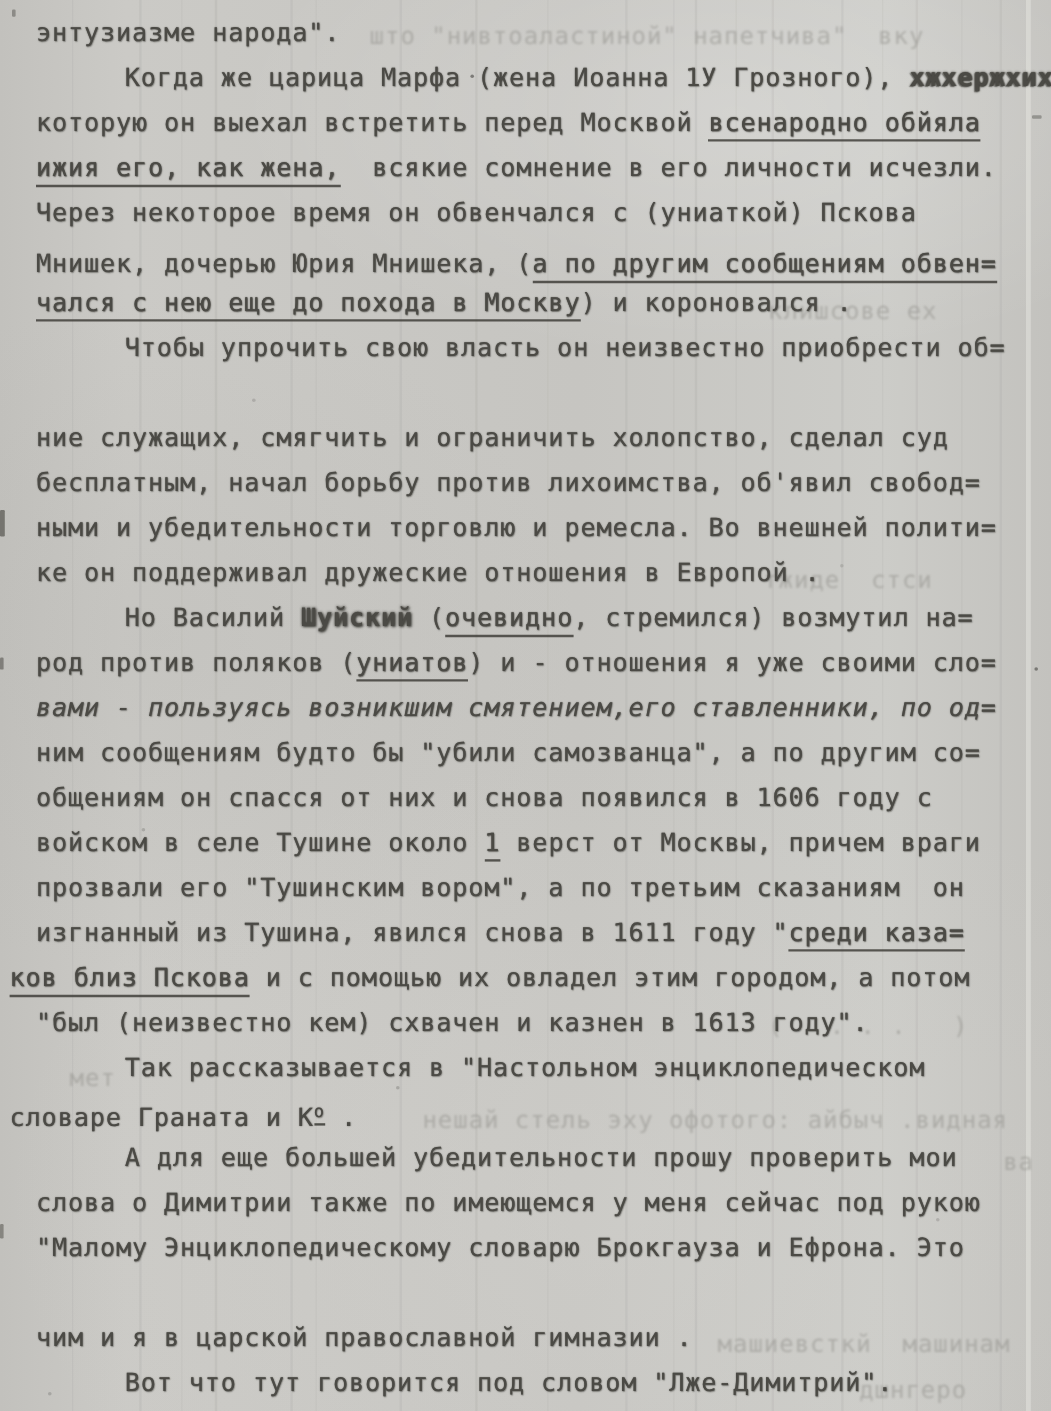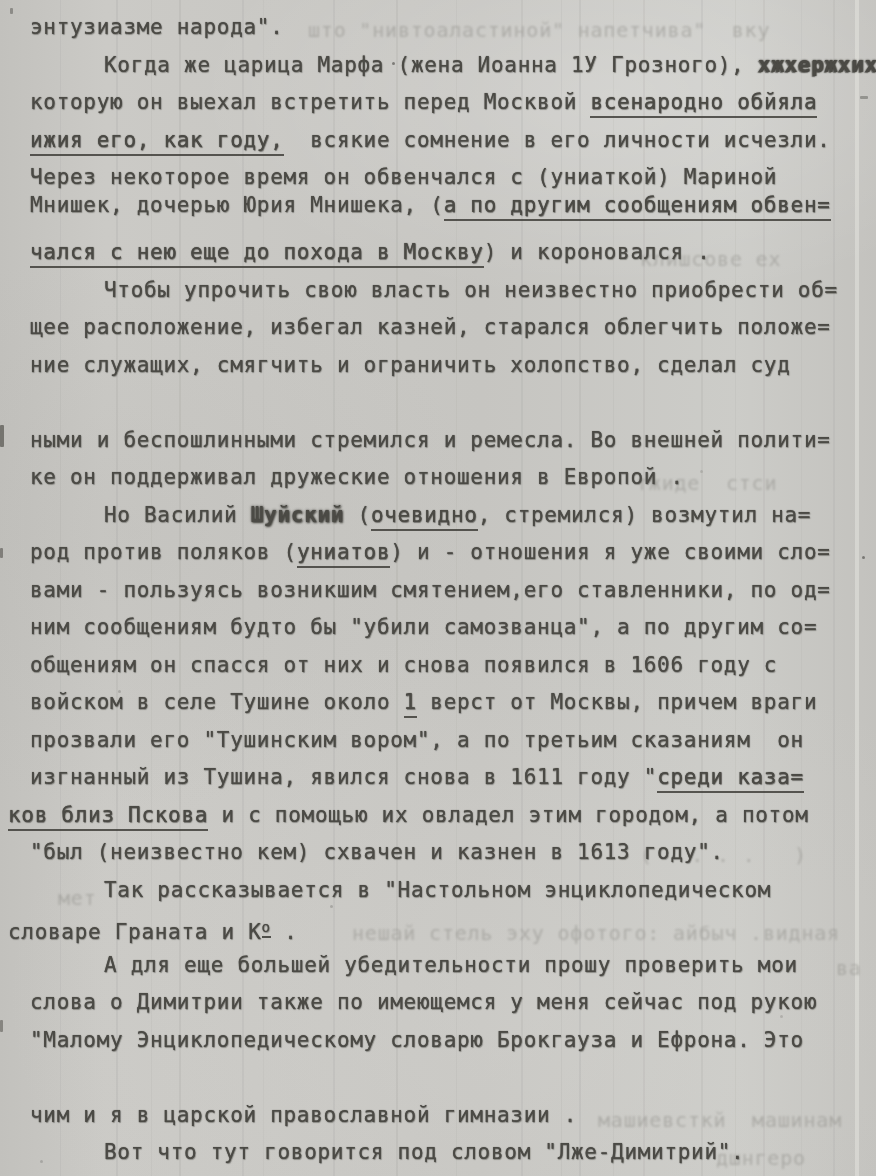--- a/index.html
+++ b/index.html
@@ -116,32 +116,32 @@
     <div class="ghost" style="left: 352px; top: 921px;">нешай стель эху офотого: айбыч .видная</div>
     <div class="ghost" style="left: 836px; top: 956px;">ва</div>
     <div class="ghost" style="left: 598px; top: 1108px;">машиевсткй  машинам</div>
     <div class="ghost" style="left: 716px; top: 1146px;">дшнгеро</div>
   </div>
 
 <div class="text-layer">
     <div class="line ind-n" style="top: 14px;"><span>энтузиазме народа".</span></div>
     <div class="line ind-p" style="top: 51.5px;"><span>Когда же царица Марфа (жена Иоанна 1У Грозного), </span><span class="struck">хжхержхих</span></div>
     <div class="line ind-n" style="top: 89px;"><span>которую он выехал встретить перед Москвой </span><span class="u">всенародно обйяла</span></div>
-    <div class="line ind-n" style="top: 126.5px;"><span class="u">ижия его, как году,</span><span>  всякие сомнение в его личности исчезли.</span></div>
-    <div class="line ind-n" style="top: 164px;"><span>Через некоторое время он обвенчался с (униаткой) Мариной</span></div>
-    <div class="line ind-n" style="top: 192px;"><span>Мнишек, дочерью Юрия Мнишека, (</span><span class="u">а по другим сообщениям обвен=</span></div>
+    <div class="line ind-n" style="top: 126.5px;"><span class="u">ижия его, как жена,</span><span>  всякие сомнение в его личности исчезли.</span></div>
+    <div class="line ind-n" style="top: 164px;"><span>Через некоторое время он обвенчался с (униаткой) Пскова</span></div>
+    <div class="line ind-n" style="top: 207px;"><span>Мнишек, дочерью Юрия Мнишека, (</span><span class="u">а по другим сообщениям обвен=</span></div>
     <div class="line ind-n" style="top: 239px;"><span class="u">чался с нею еще до похода в Москву</span><span>) и короновался .</span></div>
     <div class="line ind-p" style="top: 276.5px;"><span>Чтобы упрочить свою власть он неизвестно приобрести об=</span></div>
-    <div class="line ind-n" style="top: 314px;"><span>щее расположение, избегал казней, старался облегчить положе=</span></div>
     <div class="line ind-n" style="top: 351.5px;"><span>ние служащих, смягчить и ограничить холопство, сделал суд</span></div>
-    <div class="line ind-n" style="top: 426.5px;"><span>ными и беспошлинными стремился и ремесла. Во внешней полити=</span></div>
+    <div class="line ind-n" style="top: 389px;"><span>бесплатным, начал борьбу против лихоимства, об'явил свобод=</span></div>
+    <div class="line ind-n" style="top: 426.5px;"><span>ными и убедительности торговлю и ремесла. Во внешней полити=</span></div>
     <div class="line ind-n" style="top: 464px;"><span>ке он поддерживал дружеские отношения в Европой .</span></div>
     <div class="line ind-p" style="top: 501.5px;"><span>Но Василий </span><span class="smudge">Шуйский</span><span> (</span><span class="u">очевидно</span><span>, стремился) возмутил на=</span></div>
     <div class="line ind-n" style="top: 539px;"><span>род против поляков (</span><span class="u">униатов</span><span>) и - отношения я уже своими сло=</span></div>
-    <div class="line ind-n" style="top: 576.5px;"><span>вами - пользуясь возникшим смятением,его ставленники, по од=</span></div>
+    <div class="line ind-n" style="top: 576.5px; font-style: italic;"><span>вами - пользуясь возникшим смятением,его ставленники, по од=</span></div>
     <div class="line ind-n" style="top: 614px;"><span>ним сообщениям будто бы "убили самозванца", а по другим со=</span></div>
     <div class="line ind-n" style="top: 651.5px;"><span>общениям он спасся от них и снова появился в 1606 году с</span></div>
     <div class="line ind-n" style="top: 689px;"><span>войском в селе Тушине около </span><span class="u">1</span><span> верст от Москвы, причем враги</span></div>
     <div class="line ind-n" style="top: 726.5px;"><span>прозвали его "Тушинским вором", а по третьим сказаниям  он</span></div>
     <div class="line ind-n" style="top: 764px;"><span>изгнанный из Тушина, явился снова в 1611 году "</span><span class="u">среди каза=</span></div>
     <div class="line ind-o" style="top: 801.5px;"><span class="u">ков близ Пскова</span><span> и с помощью их овладел этим городом, а потом</span></div>
     <div class="line ind-n" style="top: 839px;"><span>"был (неизвестно кем) схвачен и казнен в 1613 году".</span></div>
     <div class="line ind-p" style="top: 876.5px;"><span>Так рассказывается в "Настольном энциклопедическом</span></div>
     <div class="line ind-o" style="top: 914px;"><span>словаре Граната и К</span><span class="sup">о</span><span> .</span></div>
     <div class="line ind-p" style="top: 951.5px;"><span>А для еще большей убедительности прошу проверить мои</span></div>

